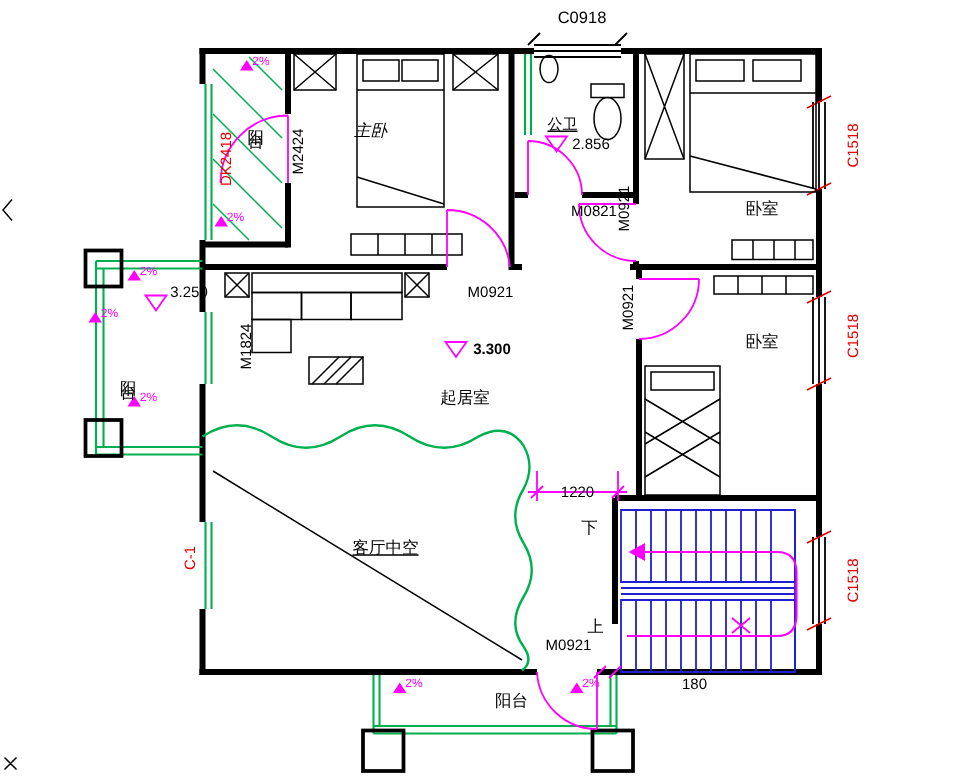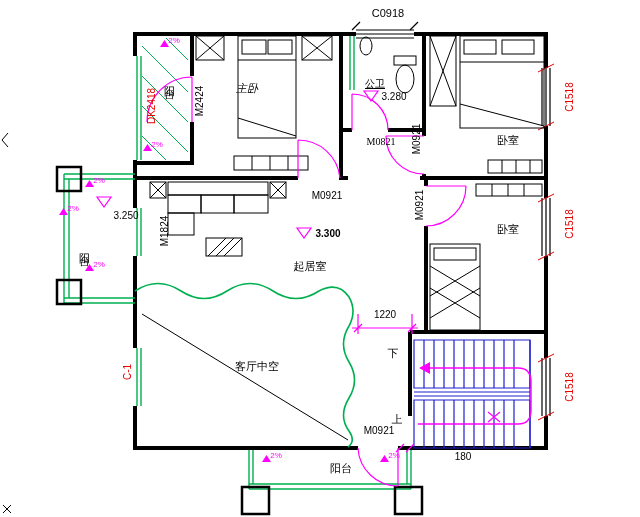--- a/index.html
+++ b/index.html
@@ -160,41 +160,41 @@
   </svg>
 
   <div class="lbl s11" style="left:388px;top:13px;">C0918</div>
 
   <div class="lbl vert s11" style="left:169px;top:79px;">阳台</div>
   <div class="lbl rot s10 red" style="left:152px;top:106px;">DK2418</div>
   <div class="lbl rot s10" style="left:200px;top:101px;">M2424</div>
 
   <div class="lbl s11" style="left:247px;top:88px;font-style:italic;">主卧</div>
   <div class="lbl s10" style="left:375px;top:84px;text-decoration:underline;">公卫</div>
-  <div class="lbl s10" style="left:394px;top:97px;">3.280</div>
-  <div class="lbl s10" style="left:381px;top:142px;font-family:Liberation Serif, serif;">M0821</div>
+  <div class="lbl s10" style="left:394px;top:97px;">2.856</div>
+  <div class="lbl s10" style="left:396px;top:142px;">M0821</div>
   <div class="lbl rot s10" style="left:417px;top:139px;">M0921</div>
   <div class="lbl s11" style="left:508px;top:140px;">卧室</div>
   <div class="lbl rot s10 red" style="left:570px;top:97px;">C1518</div>
 
   <div class="lbl s10" style="left:327px;top:196px;">M0921</div>
   <div class="lbl rot s10" style="left:420px;top:205px;">M0921</div>
   <div class="lbl s11" style="left:508px;top:229px;">卧室</div>
   <div class="lbl rot s10 red" style="left:570px;top:224px;">C1518</div>
 
   <div class="lbl rot s10" style="left:165px;top:231px;">M1824</div>
-  <div class="lbl s10" style="left:126px;top:216px;">3.250</div>
+  <div class="lbl s10" style="left:126px;top:196px;">3.250</div>
   <div class="lbl vert s11" style="left:84px;top:246px;">阳台</div>
 
   <div class="lbl s10" style="left:328px;top:234px;font-weight:bold;">3.300</div>
   <div class="lbl s11" style="left:282px;top:266px;margin-left:28px;">起居室</div>
-  <div class="lbl s11" style="left:257px;top:366px;">客厅中空</div>
+  <div class="lbl s11" style="left:257px;top:366px;text-decoration:underline;">客厅中空</div>
   <div class="lbl rot s10 red" style="left:128px;top:372px;">C-1</div>
 
-  <div class="lbl s10" style="left:385px;top:315px;">1220</div>
+  <div class="lbl s10" style="left:385px;top:329px;">1220</div>
   <div class="lbl s11" style="left:393px;top:353px;">下</div>
   <div class="lbl s11" style="left:397px;top:419px;">上</div>
   <div class="lbl s10" style="left:379px;top:431px;">M0921</div>
   <div class="lbl s10" style="left:427px;top:457px;margin-left:36px;">180</div>
   <div class="lbl s11" style="left:341px;top:468px;">阳台</div>
   <div class="lbl rot s10 red" style="left:570px;top:387px;">C1518</div>
 
   <div class="lbl s8 mag" style="left:174px;top:41px;">2%</div>
   <div class="lbl s8 mag" style="left:157px;top:145px;">2%</div>
   <div class="lbl s8 mag" style="left:99px;top:181px;">2%</div>

